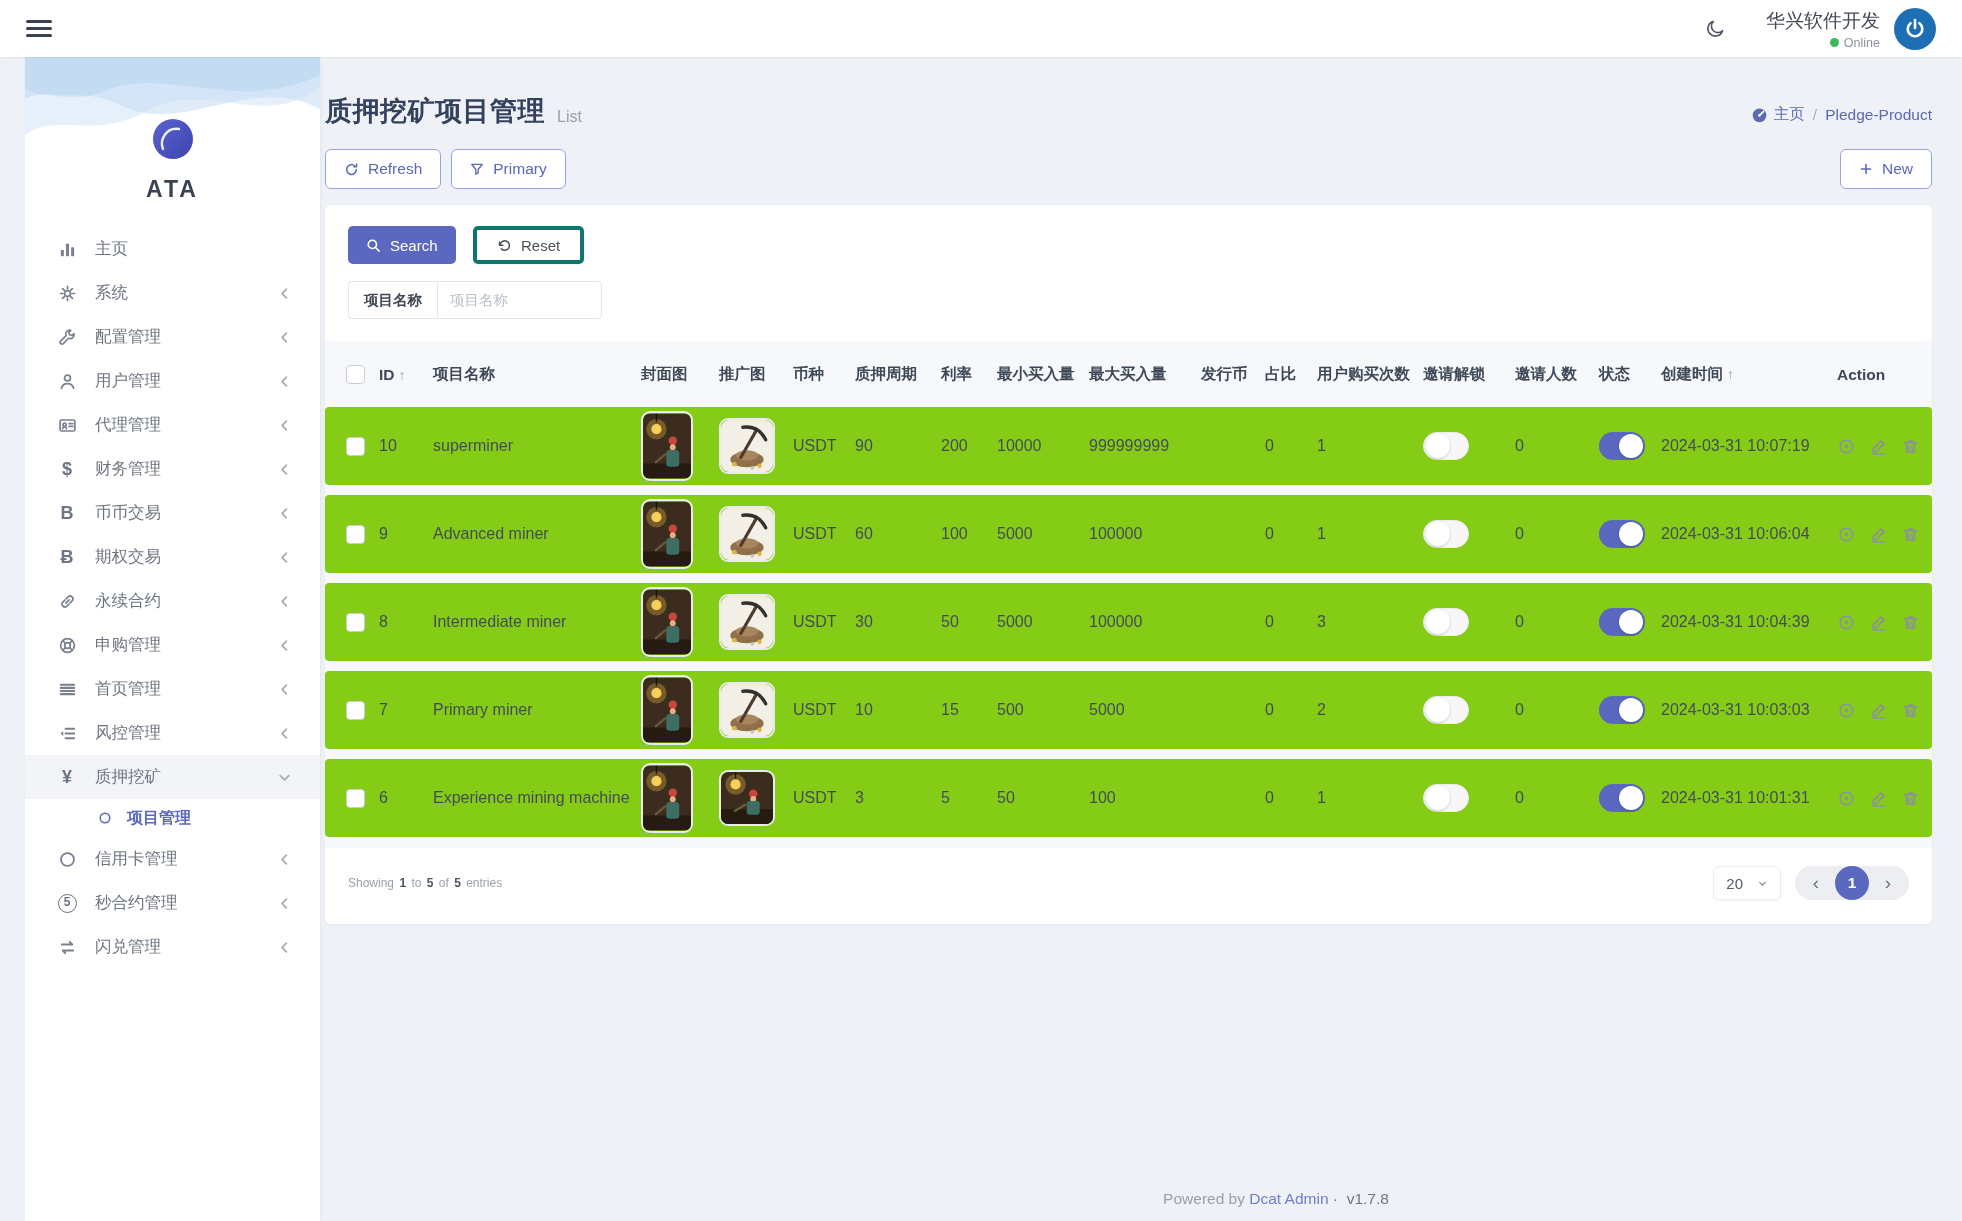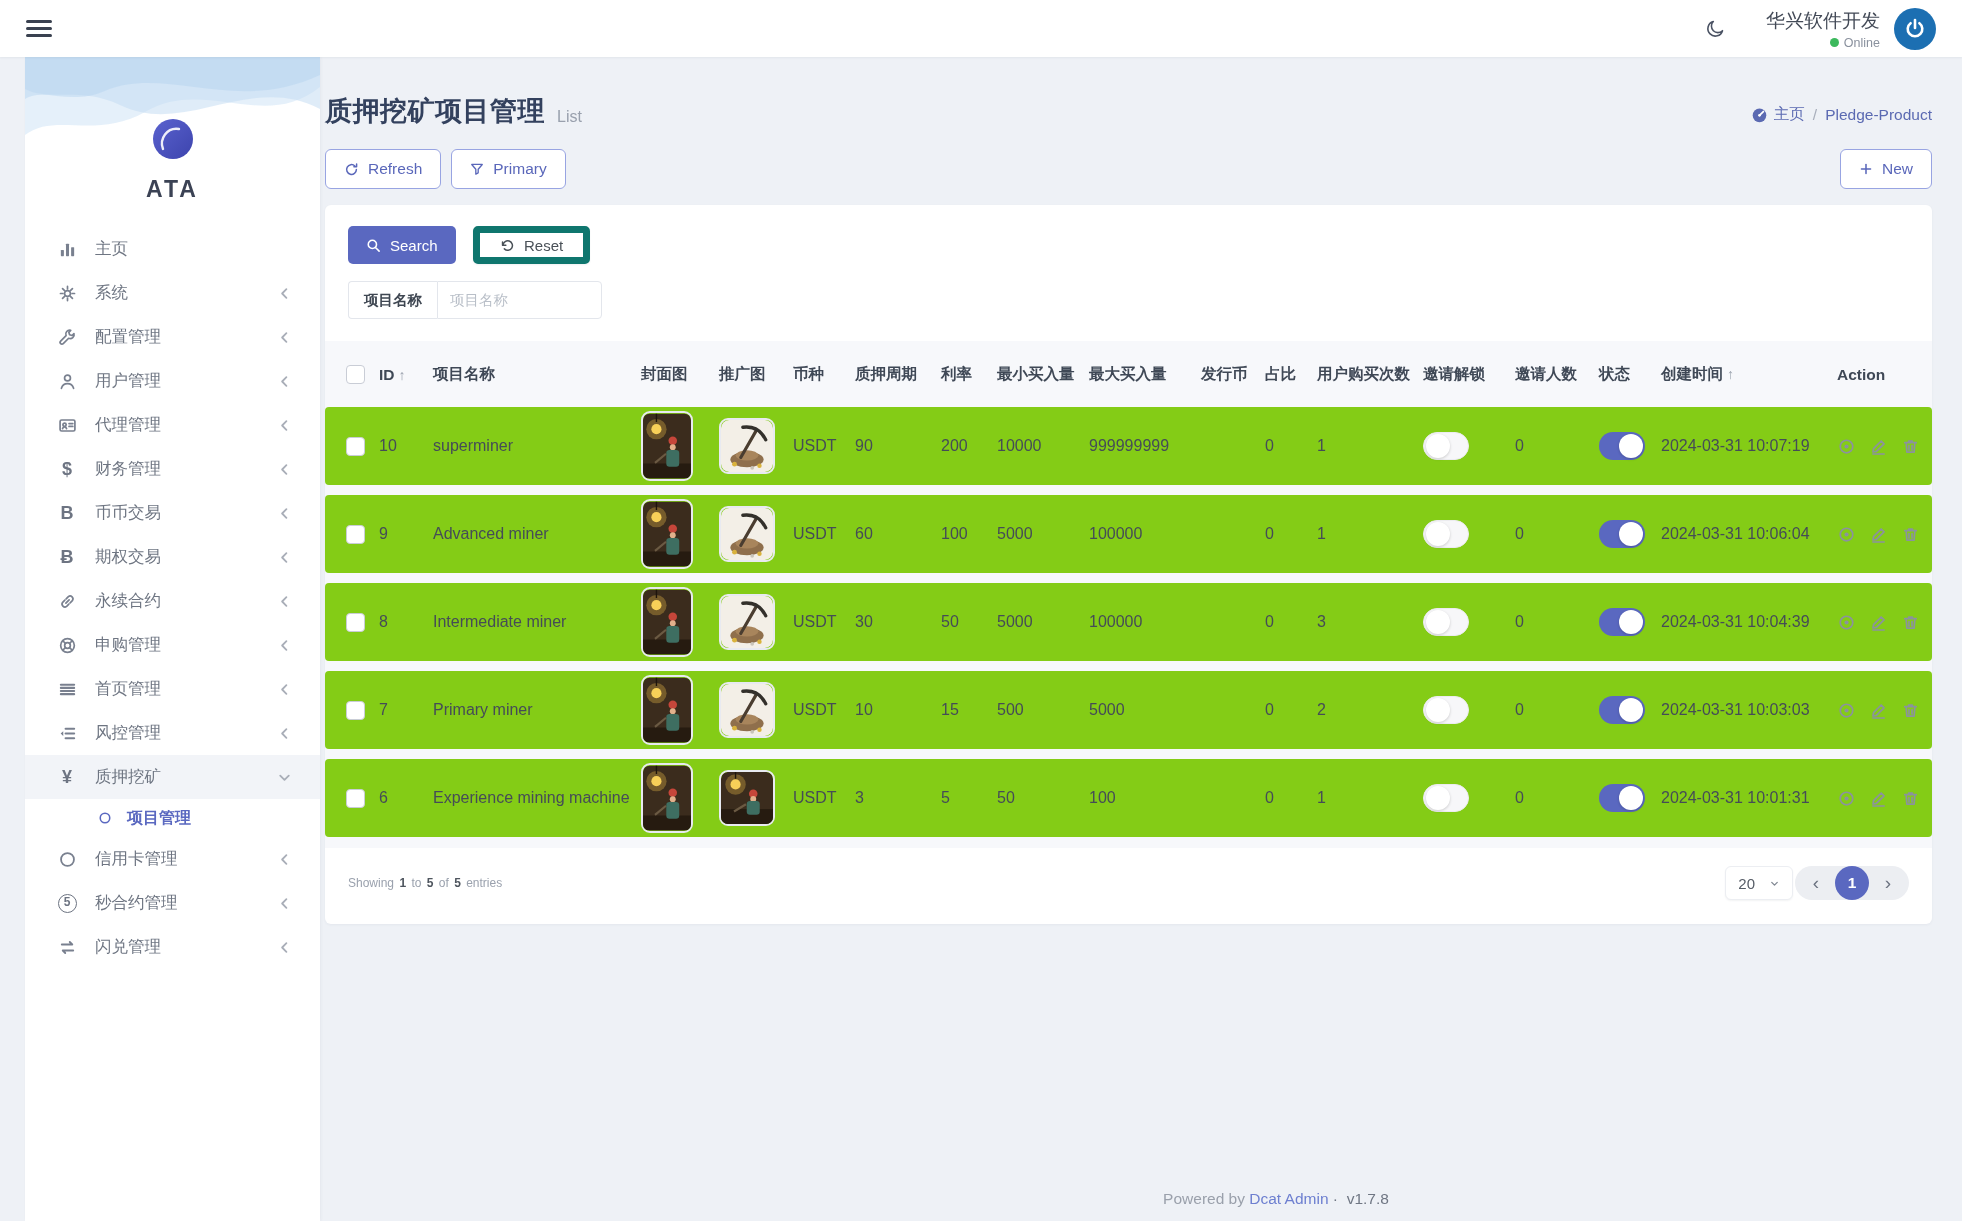--- a/index.html
+++ b/index.html
@@ -51,21 +51,21 @@
   .btn-outline { display:inline-flex; align-items:center; gap:9px; height:40px; padding:0 18px;
     background:#fff; border:1px solid #98a4e2; border-radius:6px; color:#5a67ba; font-size:15.5px; cursor:pointer;}
   .toolbar .btn-outline + .btn-outline { margin-left:10px; }
   .toolbar-right { margin-left:auto; }
   
   .card { margin-top:16px; background:#fff; border-radius:6px; box-shadow:0 1px 3px rgba(40,50,70,.05); overflow:hidden;}
   .filter-zone { padding:21px 23px 22px; }
   .btn-primary { display:inline-flex; align-items:center; gap:9px; height:38px; padding:0 18px;
     background:#5a68c0; border:none; border-radius:5px; color:#fff; font-size:15px; cursor:pointer;}
   .btn-plain { display:inline-flex; align-items:center; gap:9px; height:38px; padding:0 20px; margin-left:13px;
-    background:#fff; border:7px solid #0f766e; box-shadow:0 1px 2px rgba(40,50,70,.07);
+    background:#fff; border:4px solid #0f766e; box-shadow:0 1px 2px rgba(40,50,70,.07);
     border-radius:5px; color:#4a5158; font-size:15px; cursor:pointer;}
   .filter-row { margin-top:17px; display:flex; }
   .fl-label { height:38px; display:flex; align-items:center; padding:0 15px; background:#fff;
     border:1px solid #e3e6ec; border-right:none; border-radius:4px 0 0 4px; font-size:14.5px; font-weight:bold; color:#3f4752;}
   .fl-input { height:38px; width:165px; border:1px solid #e3e6ec; border-radius:0 4px 4px 0;
     padding:0 12px; font-size:14.5px; color:#4e555e; outline:none; font-family:inherit;}
   .fl-input::placeholder { color:#b9bfc8; }
   
   .table-zone { background:#f7f8fb; padding-bottom:1px; }
   table { width:100%; border-collapse:separate; border-spacing:0 10px; table-layout:fixed; }
@@ -83,21 +83,21 @@
   .toggle.on  { background:#5a68c0; }
   .knob { width:24px; height:24px; border-radius:50%; background:#fff; position:absolute; top:50%; transform:translateY(-50%);
     box-shadow:0 1px 3px rgba(0,0,0,.18); }
   .toggle.off .knob { left:2px; } .toggle.on .knob { right:2px; }
   .row-actions { display:flex; gap:13px; color:#8b929e; }
   .row-actions span { display:flex; cursor:pointer; }
   
   .card-foot { display:flex; align-items:center; padding:18px 23px 24px; }
   .entries { font-size:12px; color:#9aa1ad; }
   .entries b { color:#4e555e; margin:0 2px; }
-  .foot-right { margin-left:auto; display:flex; align-items:center; gap:2px; }
+  .foot-right { margin-left:auto; display:flex; align-items:center; gap:14px; }
   .per-page { height:34px; background:#fff; border:1px solid #eceef2; box-shadow:0 1px 2px rgba(40,50,70,.06);
     border-radius:6px; display:flex; align-items:center; gap:14px; padding:0 12px; font-size:15px; color:#555c66; cursor:pointer;}
   .pager { height:34px; background:#eceef2; border-radius:17px; display:flex; align-items:center; padding:0 6px; gap:4px;}
   .pg-btn { width:30px; text-align:center; color:#6b7280; font-size:19px; cursor:pointer; line-height:30px;}
   .pg-page { width:34px; height:34px; border-radius:50%; background:#5a68c0; color:#fff; font-size:15.5px;
     display:flex; align-items:center; justify-content:center; cursor:pointer; font-weight:bold;}
   
   .page-footer { position:absolute; left:295px; right:0; bottom:13px; text-align:center; font-size:15.5px; color:#9aa0ab; }
   .page-footer a { color:#6d7fd0; text-decoration:none; cursor:pointer; }
   .page-footer .ver { color:#6f7683; }

